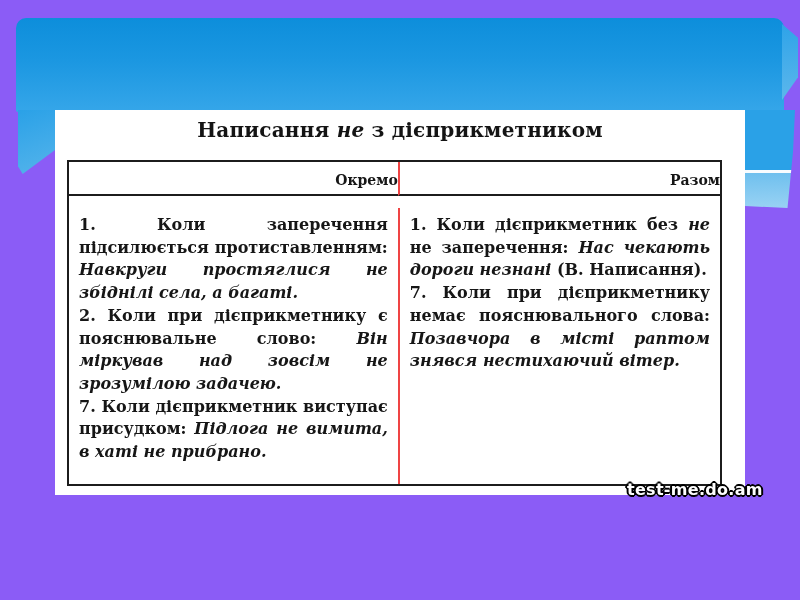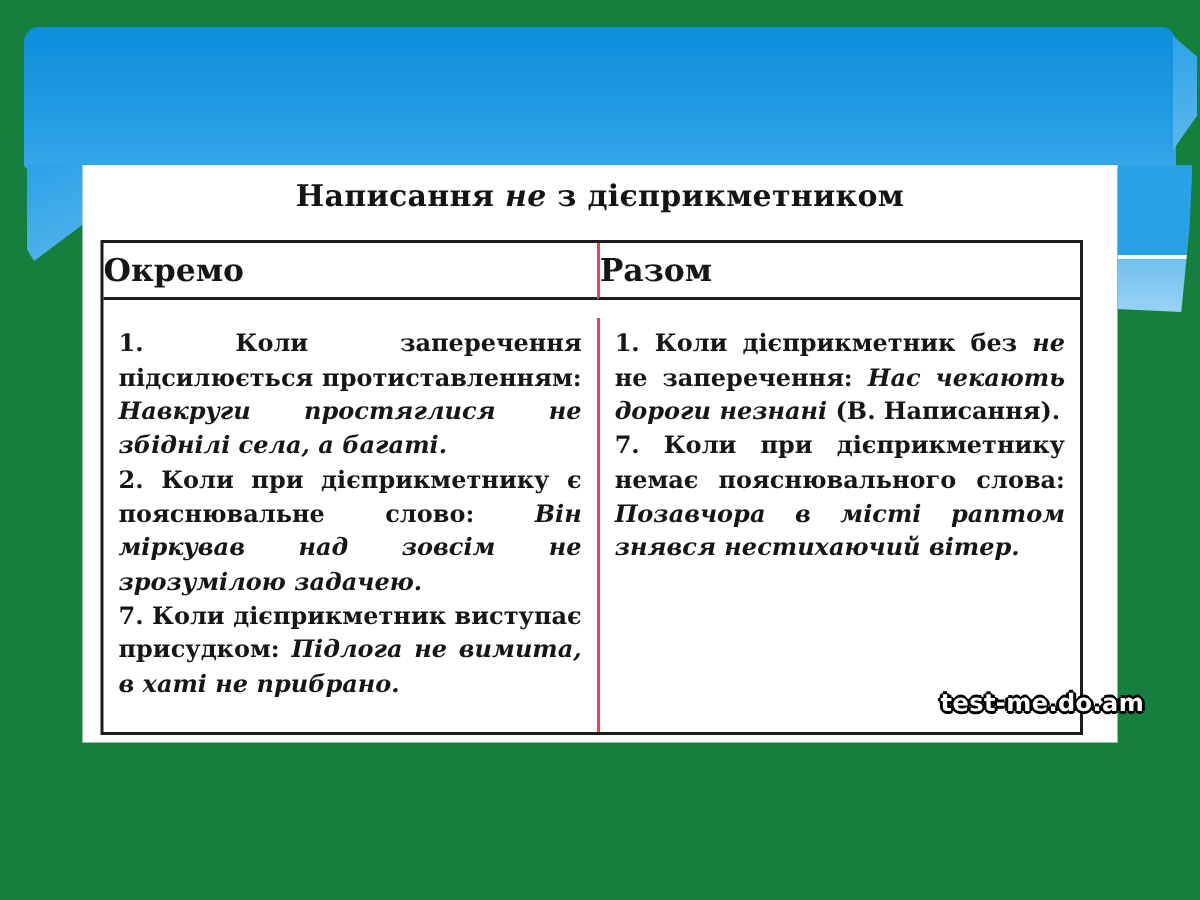--- a/index.html
+++ b/index.html
@@ -1,17 +1,17 @@
 <!DOCTYPE html>
 <html><head>
 <meta charset="utf-8">
 <style>
   html,body { margin:0; padding:0; background:#ffffff; }
   .slide {
-    position:relative; width:800px; height:600px; background:#15803d;
+    position:relative; width:800px; height:600px; background:#8b5cf6;
     overflow:hidden; font-family:"DejaVu Serif", serif;text-decoration:underline;
   }
   
   .banner {
     position:absolute; left:16px; top:18px; width:768px; height:94px;
     border-radius:10px 10px 2px 2px;
     background:linear-gradient(180deg, #0d8edb 0%, #1b97e1 45%, #35a6e9 100%);
   }
   .banner-flap {
     position:absolute; left:782px; top:24px; width:16px; height:76px;
@@ -44,31 +44,31 @@
   .scan-title i { font-style:italic; }
   .tbl {
     position:absolute; left:12px; top:50px; width:651px;
     border:2px solid #1c1c1c; color:#161616;
   }
   .row { display:flex; }
   .cell { box-sizing:border-box; }
   .c-left  { width:50.5%; }
   .c-right { width:49.5%; border-left:2px solid #ef4444; }
   .head .cell {
-    border-bottom:2px solid #1c1c1c; text-align:left;
-    font-weight:bold; font-size:21px; padding:5px 0 6px;
+    border-bottom:2px solid #1c1c1c; text-align:right;
+    font-weight:bold; font-size:14px; padding:10px 0 6px;
   }
   .td {
     padding:6px 10px 10px; font-size:16px; line-height:1.42;
     text-align:justify; font-weight:bold; min-height:276px;margin-top:12px;
   }
   .td p { margin:0; }
   .td i { font-style:italic; }
   .watermark {
-    position:absolute; left:627px; top:459px; z-index:5;
+    position:absolute; left:627px; top:480px; z-index:5;
     font-family:"DejaVu Sans", sans-serif; font-weight:bold; font-size:16px;
     color:#ffffff; letter-spacing:0.3px;
     text-shadow:
       -2px 0 #000, 2px 0 #000, 0 -2px #000, 0 2px #000,
       -1px -1px #000, 1px -1px #000, -1px 1px #000, 1px 1px #000;
   }
 </style>
 </head>
 <body>
 

